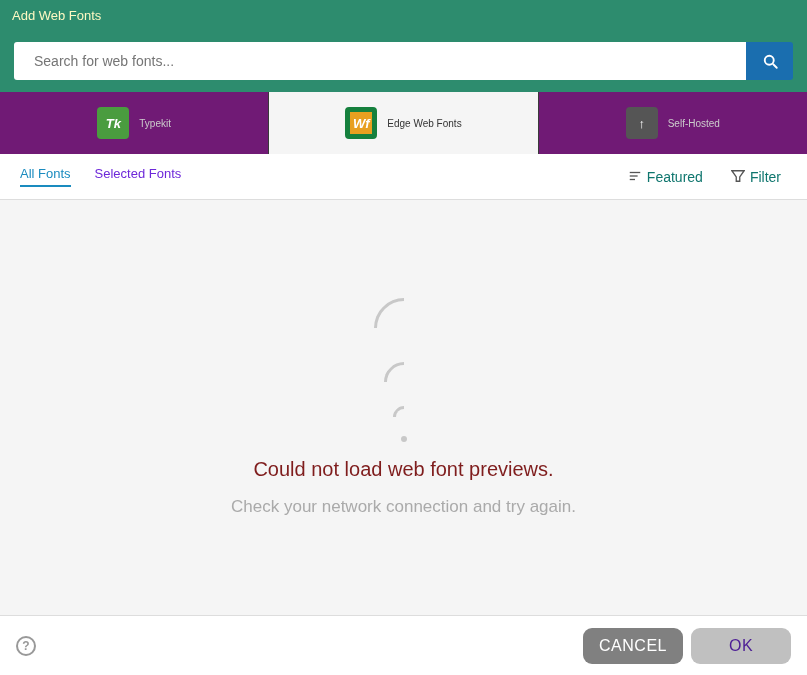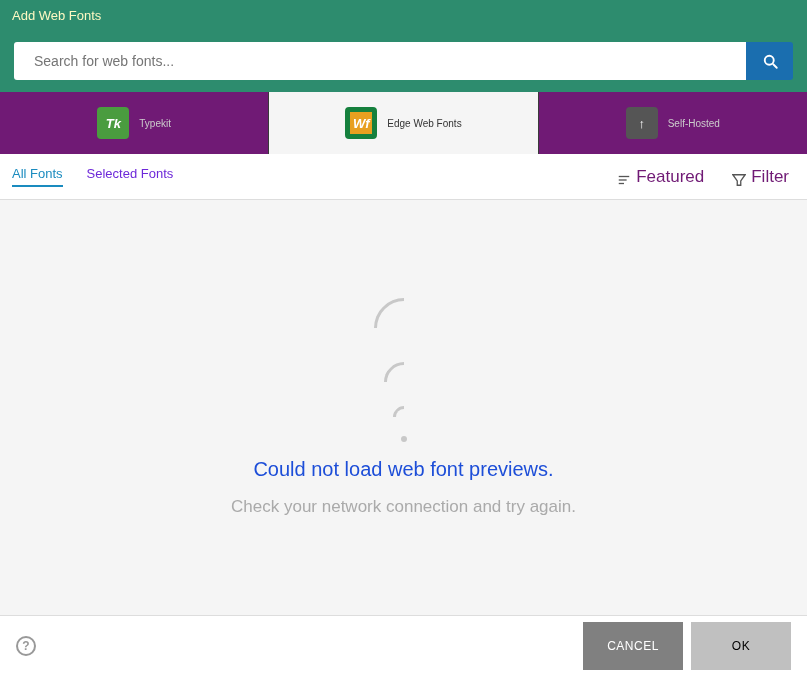--- a/index.html
+++ b/index.html
@@ -117,21 +117,21 @@
       justify-content: center;
     }
     .tab-label {
       font-size: 10px;
     }
 
     
     #filters-bar {
       display: flex;
       align-items: center;
-      padding: 0 12px;
+      padding: 0 20px;
       height: 46px;
       border-bottom: 1px solid #ddd;
       background: white;
       gap: 0;
     }
     #filters-left {
       display: flex;
       gap: 24px;
       flex: 1;
     }
@@ -146,24 +146,24 @@
       color: #1a8bbf;
       border-bottom: 2px solid #1a8bbf;
     }
     #filters-right {
       display: flex;
       gap: 16px;
       align-items: center;
     }
     .filter-btn {
       display: flex;
-      align-items: flex-end;
+      align-items: flex-start;
       gap: 5px;
-      font-size: 17px;
-      color: #701a75;
+      font-size: 14px;
+      color: #0f766e;
       cursor: pointer;
       background: none;
       border: none;
       padding: 4px 6px;
     }
     .filter-btn svg {
       width: 14px;
       height: 14px;
       fill: #555;
     }
@@ -203,21 +203,21 @@
     .wifi-dot {
       width: 6px;
       height: 6px;
       background: #c8c8c8;
       border-radius: 50%;
       margin-top: 4px;
     }
 
     #error-title {
       font-size: 20px;
-      color: #1d4ed8;
+      color: #7f1d1d;
       text-align: left;
     }
     #error-subtitle {
       font-size: 17px;
       color: #aaa;
       text-align: center;
     }
 
     
     #footer {
@@ -240,35 +240,35 @@
       justify-content: center;
       font-size: 12px;
       font-weight: bold;
       cursor: pointer;
     }
     #footer-buttons {
       display: flex;
       gap: 8px;
     }
     .footer-btn {
-      height: 48px;
+      height: 36px;
       min-width: 100px;
       border: none;
-      border-radius: 0;
-      font-size: 12px;
+      border-radius: 9px;
+      font-size: 16px;
       cursor: pointer;
       letter-spacing: 0.5px;
     }
     .btn-cancel {
       background: #808080;
       color: white;
     }
     .btn-ok {
       background: #c0c0c0;
-      color: #000000;
+      color: #4c1d95;
     }
   </style>
 </head>
 <body>
 
 <div id="title-bar">
   <span>Add Web Fonts</span>
 </div>
 
 <div id="dialog">

